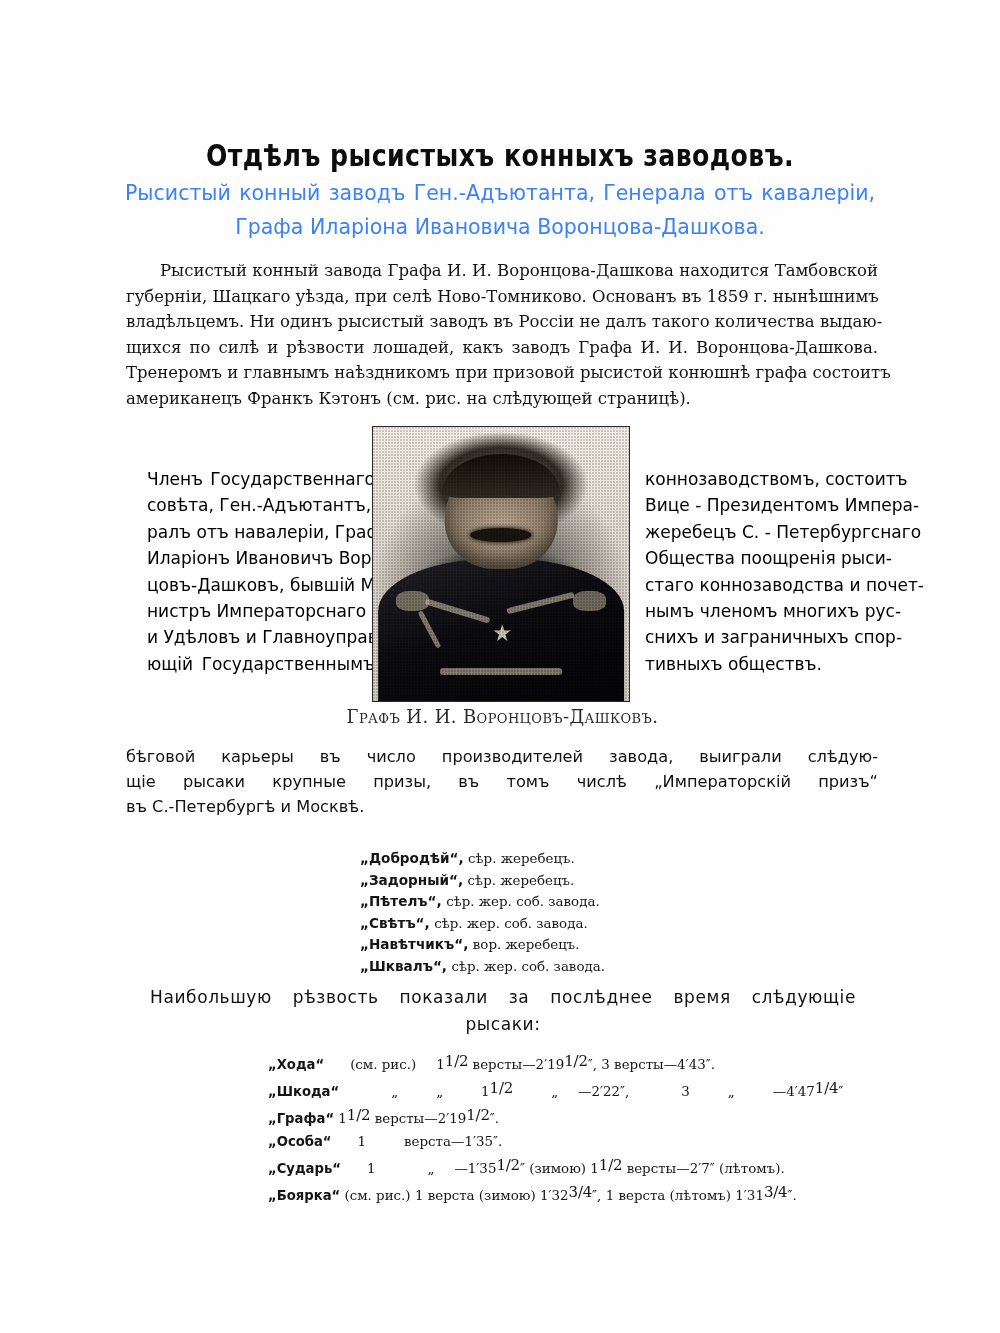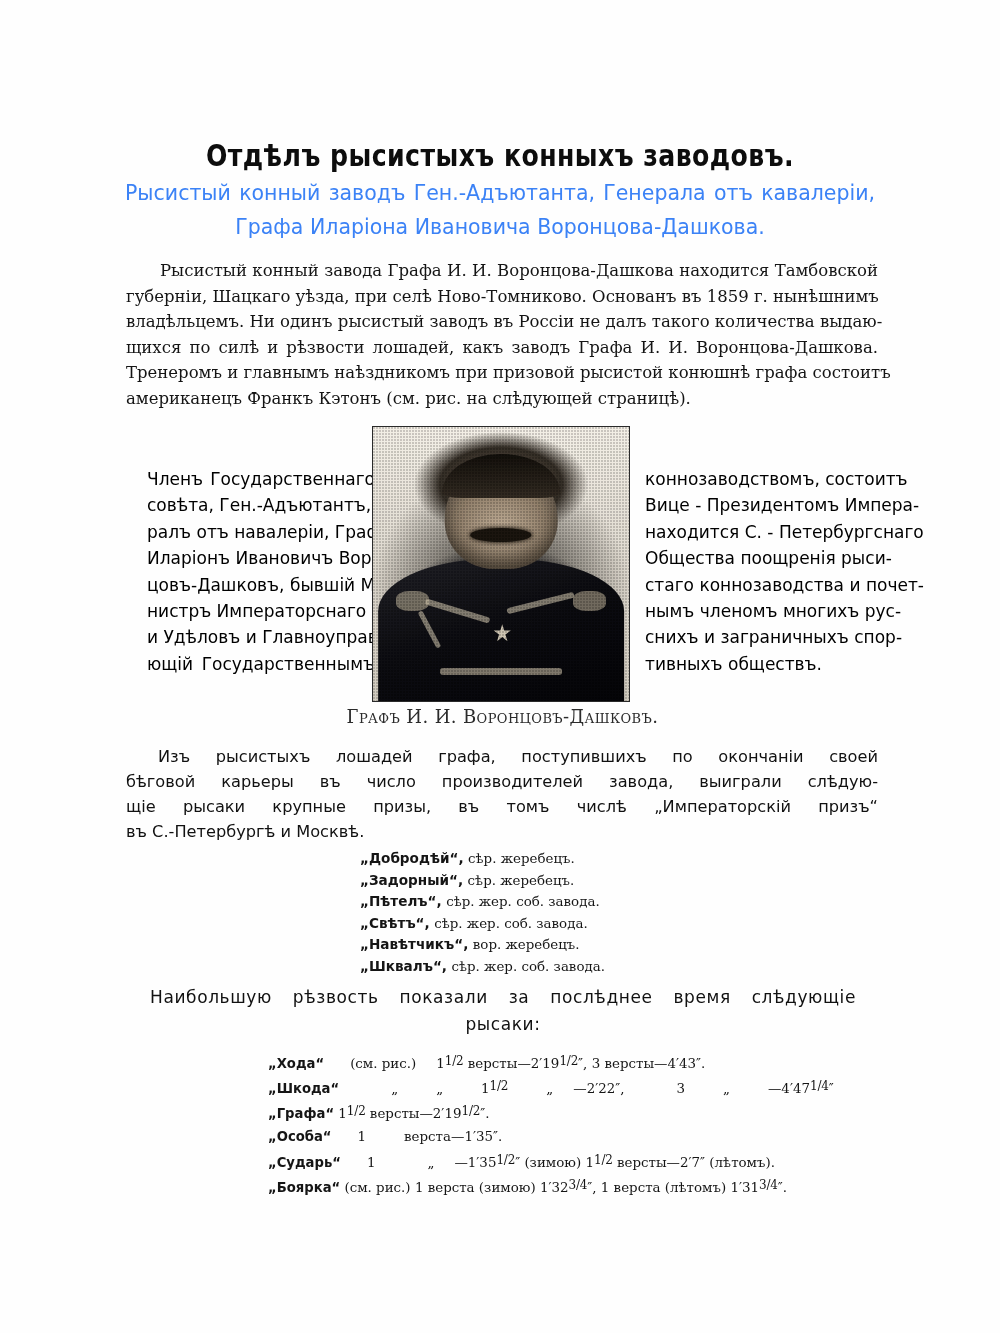--- a/index.html
+++ b/index.html
@@ -302,21 +302,21 @@
     font-family: "DejaVu Sans", "Liberation Sans", sans-serif;
     font-weight: 700;
     font-size: 13.2px;
   }
   .records .pad1 { display: inline-block; width: 26px; }
   .records .pad2 { display: inline-block; width: 52px; }
   .records .pad3 { display: inline-block; width: 38px; }
   .records .pad4 { display: inline-block; width: 20px; }
   .frac {
     display: inline-block;
-    font-size: 12px;
+    font-size: 15px;
     vertical-align: 0.22em;
     letter-spacing: -0.2px;
     text-align: center;
   }
 </style>
 </head>
 <body>
 
 <div class="page">
 
@@ -361,32 +361,31 @@
         <div class="p-ep p-ep-l"></div>
         <div class="p-ep p-ep-r"></div>
         <div class="p-star"></div>
       </div>
     </div>
   </div>
 
   <div class="side-col right">
     <span class="ln first">коннозаводствомъ, состоитъ</span>
     <span class="ln">Вице - Президентомъ Импера-</span>
-    <span class="ln">находится С. - Петербургснаго</span>
+    <span class="ln">жеребецъ С. - Петербургснаго</span>
     <span class="ln">Общества поощренія рыси-</span>
     <span class="ln">стаго коннозаводства и почет-</span>
     <span class="ln">нымъ членомъ многихъ рус-</span>
     <span class="ln">снихъ и заграничныхъ спор-</span>
     <span class="ln last">тивныхъ обществъ.</span>
   </div>
 
   <div class="photo-caption">Графъ И. И. Воронцовъ-Дашковъ.</div>
 
   <div class="para2">
-    <span class="ln"><span class="ind"></span><span>Изъ рысистыхъ лошадей графа, поступившихъ по окончаніи своей</span></span>
     <span class="ln">бѣговой карьеры въ число производителей завода, выиграли слѣдую-</span>
     <span class="ln">щіе рысаки крупные призы, въ томъ числѣ „Императорскій призъ“</span>
     <span class="ln last">въ С.-Петербургѣ и Москвѣ.</span>
   </div>
 
   <div class="horse-list">
     <span class="row"><span class="nm">„Добродѣй“,</span> <span class="ds">сѣр. жеребецъ.</span></span>
     <span class="row"><span class="nm">„Задорный“,</span> <span class="ds">сѣр. жеребецъ.</span></span>
     <span class="row"><span class="nm">„Пѣтелъ“,</span> <span class="ds">сѣр. жер. соб. завода.</span></span>
     <span class="row"><span class="nm">„Свѣтъ“,</span> <span class="ds">сѣр. жер. соб. завода.</span></span>

